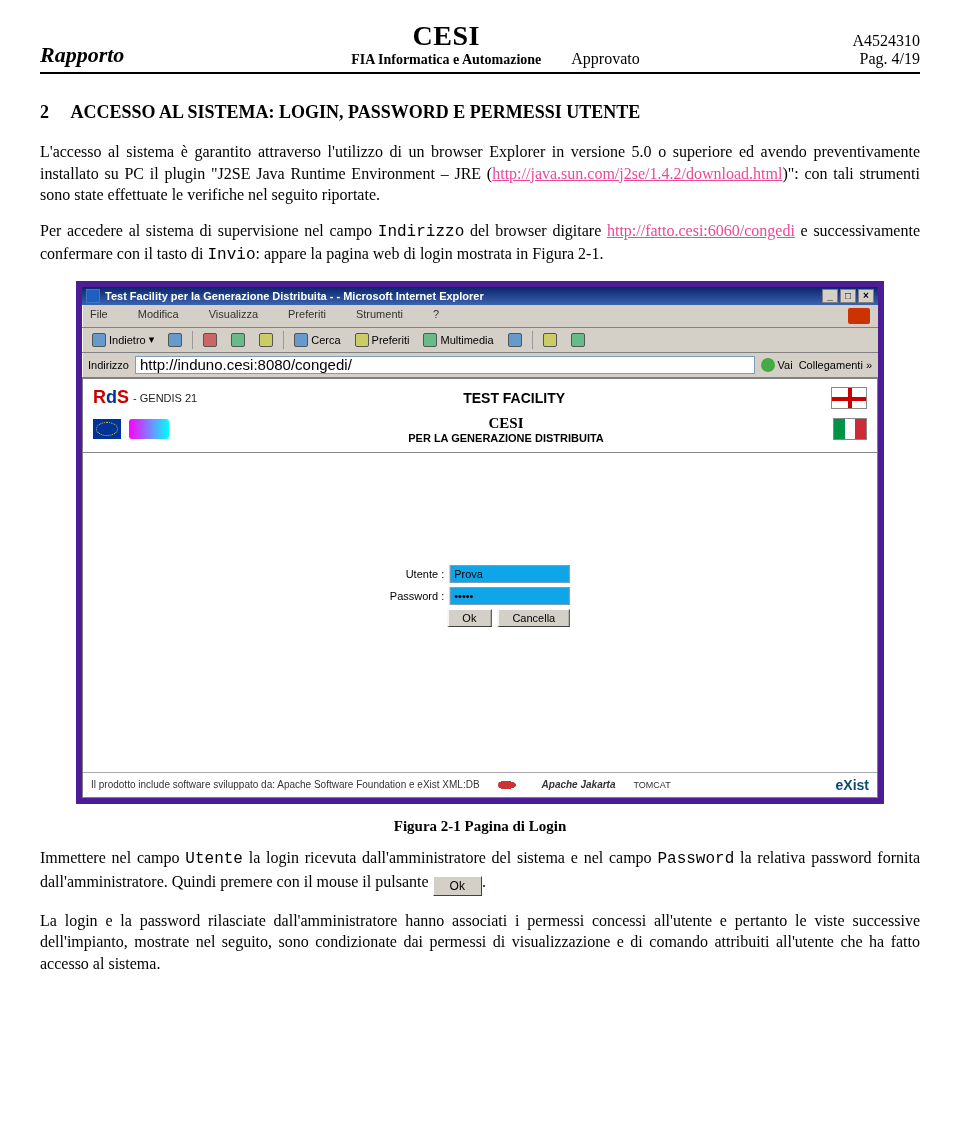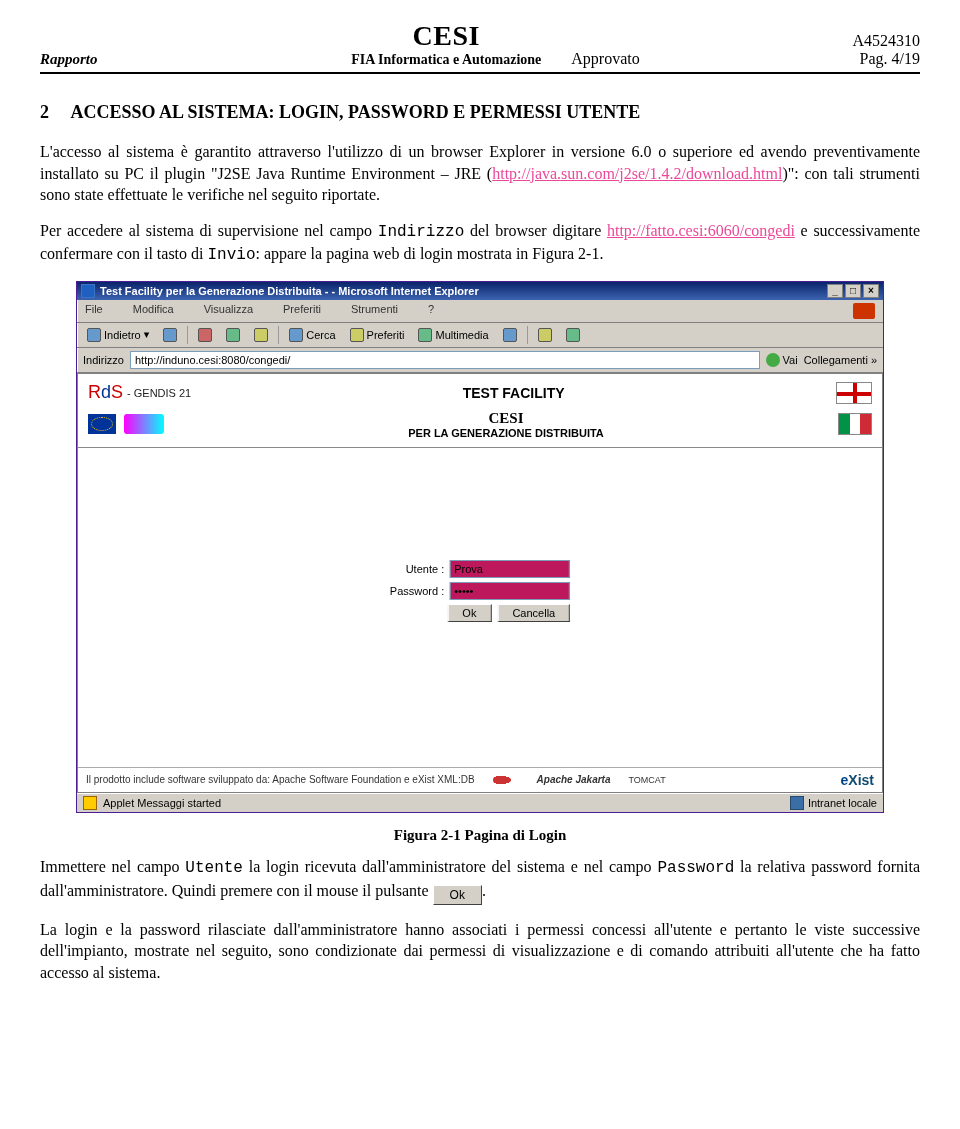--- a/index.html
+++ b/index.html
@@ -12,41 +12,41 @@
     padding: 20px 40px 40px 40px;
   }
   .header {
     display: grid;
     grid-template-columns: 1fr auto 1fr auto;
     align-items: end;
     border-bottom: 2px solid #000;
     padding-bottom: 4px;
     margin-bottom: 28px;
   }
-  .hdr-left { font-size: 15px; font-weight: bold; font-style: italic; }
+  .hdr-left { font-size: 22px; font-weight: bold; font-style: italic; }
   .hdr-center { text-align: center; }
   .hdr-logo {
     font-size: 28px; font-weight: 900; font-family: Georgia, serif; letter-spacing: 0.5px;
   }
   .hdr-sub { font-size: 14px; font-weight: bold; }
   .hdr-appr { font-size: 16px; text-align: left; padding-left: 30px;}
   .hdr-right { text-align: right; font-size: 16px; }
   .hdr-right div:first-child { margin-bottom: 0px; }
 
   h2.section {
     font-size: 18px; font-weight: bold; margin: 20px 0 18px 0;
   }
   h2.section .num { display:inline-block; margin-right: 18px; }
   p { font-size: 16px; line-height: 1.35; text-align: justify; margin: 0 0 14px 0; }
   a.link { color: #ec4899; text-decoration: underline; }
   .mono { font-family: "Courier New", monospace; }
 
   
   .ie-window {
-    border: 1px solid #4c1d95;
+    border: 6px solid #4c1d95;
     background: #d4d0c8;
     width: 808px;
     margin: 0 auto;
     font-family: Tahoma, Arial, sans-serif;
     font-size: 11px;
     color: #000;
     box-shadow: 1px 1px 0 #fff inset;
   }
   .titlebar {
     background: linear-gradient(#0a246a,#3c63b0);
@@ -65,30 +65,30 @@
   .menubar .msn { margin-left:auto; width:22px; height:16px; background:#cc3300; border-radius:2px;}
   .toolbar { display:flex; align-items:center; gap:6px; padding:3px 6px; border-bottom:1px solid #808080;}
   .tbtn { display:flex; align-items:center; gap:3px; padding:1px 4px;}
   .tbtn .ic { width:14px; height:14px; background:#6b8; border:1px solid #555; border-radius:2px;}
   .tbtn .ic.b { background:#69c;}
   .tbtn .ic.r { background:#c66;}
   .tbtn .ic.y { background:#cc6;}
   .sep { width:1px; height:18px; background:#999;}
   .addrbar { display:flex; align-items:center; gap:6px; padding:3px 6px; border-bottom:1px solid #808080;}
   .addrbar .lbl { }
-  .addrbar input { flex:1; height:18px; font-size:11px; padding:1px 4px; border:1px solid #7e9db9; background:#fff;}
+  .addrbar input { flex:1; height:18px; font-size:15px; padding:1px 4px; border:1px solid #7e9db9; background:#fff;}
   .gobtn { display:flex; align-items:center; gap:3px;}
   .gobtn .ic { width:14px; height:14px; background:#4a4; border-radius:50%;}
   .links { display:flex; align-items:center; gap:3px;}
   .content {
     background:#fff; border:1px solid #808080; margin:0; padding:0;
     height: 420px; position:relative;
   }
   .page-hdr { display:flex; align-items:center; padding:8px 10px 4px 10px; }
-  .rds { font-weight:normal; color:#000; }
+  .rds { font-weight:bold; color:#000; }
   .rds .r { color:#cc0000; font-size:18px; } .rds .d { color:#003399; font-size:18px;} .rds .s{color:#cc0000;font-size:18px;}
   .gendis { font-size:11px; color:#222; margin-left:4px;}
   .tf-title { flex:1; text-align:center; font-weight:bold; font-size:14px;}
   .flag-uk {
     width:36px; height:22px;
     background:
       linear-gradient(#fff,#fff),
       repeating-linear-gradient(45deg,#c00 0 3px,transparent 3px 18px),
       repeating-linear-gradient(-45deg,#c00 0 3px,transparent 3px 18px),
       linear-gradient(#001f7e,#001f7e);
@@ -106,21 +106,21 @@
   .flag-it div{flex:1;} .it-g{background:#009246;} .it-w{background:#fff;} .it-r{background:#ce2b37;}
   .cesi-mid { flex:1; text-align:center;}
   .cesi-mid .lg{ font-weight:900; font-family:Georgia,serif; font-size:15px;}
   .cesi-mid .sub{ font-size:11px; font-weight:bold;}
   .login-box {
     position:absolute; left:50%; top:52%; transform:translate(-50%,-50%);
     font-size:11px;
   }
   .login-row { display:flex; align-items:center; margin-bottom:4px; justify-content:flex-end;}
   .login-row label { margin-right:6px; }
-  .login-row input { width:120px; height:18px; font-size:11px; border:1px solid #7e9db9; padding:1px 3px; background:#be185d;}
+  .login-row input { width:120px; height:18px; font-size:11px; border:1px solid #7e9db9; padding:1px 3px; background:#0ea5e9;}
   .login-btns { display:flex; gap:6px; justify-content:flex-end; margin-top:4px;}
   .btn3d {
     background:#d4d0c8; border:1px solid #404040;
     border-top-color:#fff; border-left-color:#fff;
     padding:2px 14px; font-size:11px; font-family:Tahoma,Arial,sans-serif;
   }
   .content-footer {
     position:absolute; left:0; right:0; bottom:0;
     border-top:1px solid #aaa; background:#fff;
     display:flex; align-items:center; padding:4px 8px; font-size:10px; color:#333;
@@ -166,21 +166,21 @@
     <div>Pag. 4/19</div>
   </div>
 </div>
 
 <h2 class="section">
   <span class="num">2</span>
   <span>ACCESSO AL SISTEMA: LOGIN, PASSWORD E PERMESSI UTENTE</span>
 </h2>
 
 <p>
-  <span>L'accesso al sistema è garantito attraverso l'utilizzo di un browser Explorer in versione 6.0 o superiore ed avendo preventivamente installato su PC il plugin "J2SE Java Runtime Environment – JRE (</span><a class="link">http://java.sun.com/j2se/1.4.2/download.html</a><span>)": con tali strumenti sono state effettuate le verifiche nel seguito riportate.</span>
+  <span>L'accesso al sistema è garantito attraverso l'utilizzo di un browser Explorer in versione 5.0 o superiore ed avendo preventivamente installato su PC il plugin "J2SE Java Runtime Environment – JRE (</span><a class="link">http://java.sun.com/j2se/1.4.2/download.html</a><span>)": con tali strumenti sono state effettuate le verifiche nel seguito riportate.</span>
 </p>
 
 <p>
   <span>Per accedere al sistema di supervisione nel campo </span><span class="mono">Indirizzo</span><span> del browser digitare </span><a class="link">http://fatto.cesi:6060/congedi</a><span> e successivamente confermare con il tasto di </span><span class="mono">Invio</span><span>: appare la pagina web di login mostrata in Figura 2-1.</span>
 </p>
 
 <div class="ie-window">
   <div class="titlebar">
     <div class="ticon"></div>
     <span>Test Facility per la Generazione Distribuita - - Microsoft Internet Explorer</span>
@@ -285,29 +285,20 @@
 
     <div class="content-footer">
       <span>Il prodotto include software sviluppato da: Apache Software Foundation e eXist XML:DB</span>
       <div class="feather"></div>
       <span class="lbl-logo">Apache Jakarta</span>
       <span class="tom">TOMCAT</span>
       <span class="exist">eXist</span>
     </div>
   </div>
 
-  <div class="statusbar">
-    <div class="sicon"></div>
-    <span>Applet Messaggi started</span>
-    <div class="sp"></div>
-    <div class="zone">
-      <div class="z"></div>
-      <span>Intranet locale</span>
-    </div>
-  </div>
 </div>
 
 <div class="fig-caption">Figura 2-1 Pagina di Login</div>
 
 <p>
   <span>Immettere nel campo </span><span class="mono">Utente</span><span> la login ricevuta dall'amministratore del sistema e nel campo </span><span class="mono">Password</span><span> la relativa password fornita dall'amministratore. Quindi premere con il mouse il pulsante </span>
   <span class="ok-inline">Ok</span><span>.</span>
 </p>
 
 <p>La login e la password rilasciate dall'amministratore hanno associati i permessi concessi all'utente e pertanto le viste successive dell'impianto, mostrate nel seguito, sono condizionate dai permessi di visualizzazione e di comando attribuiti all'utente che ha fatto accesso al sistema.</p>

